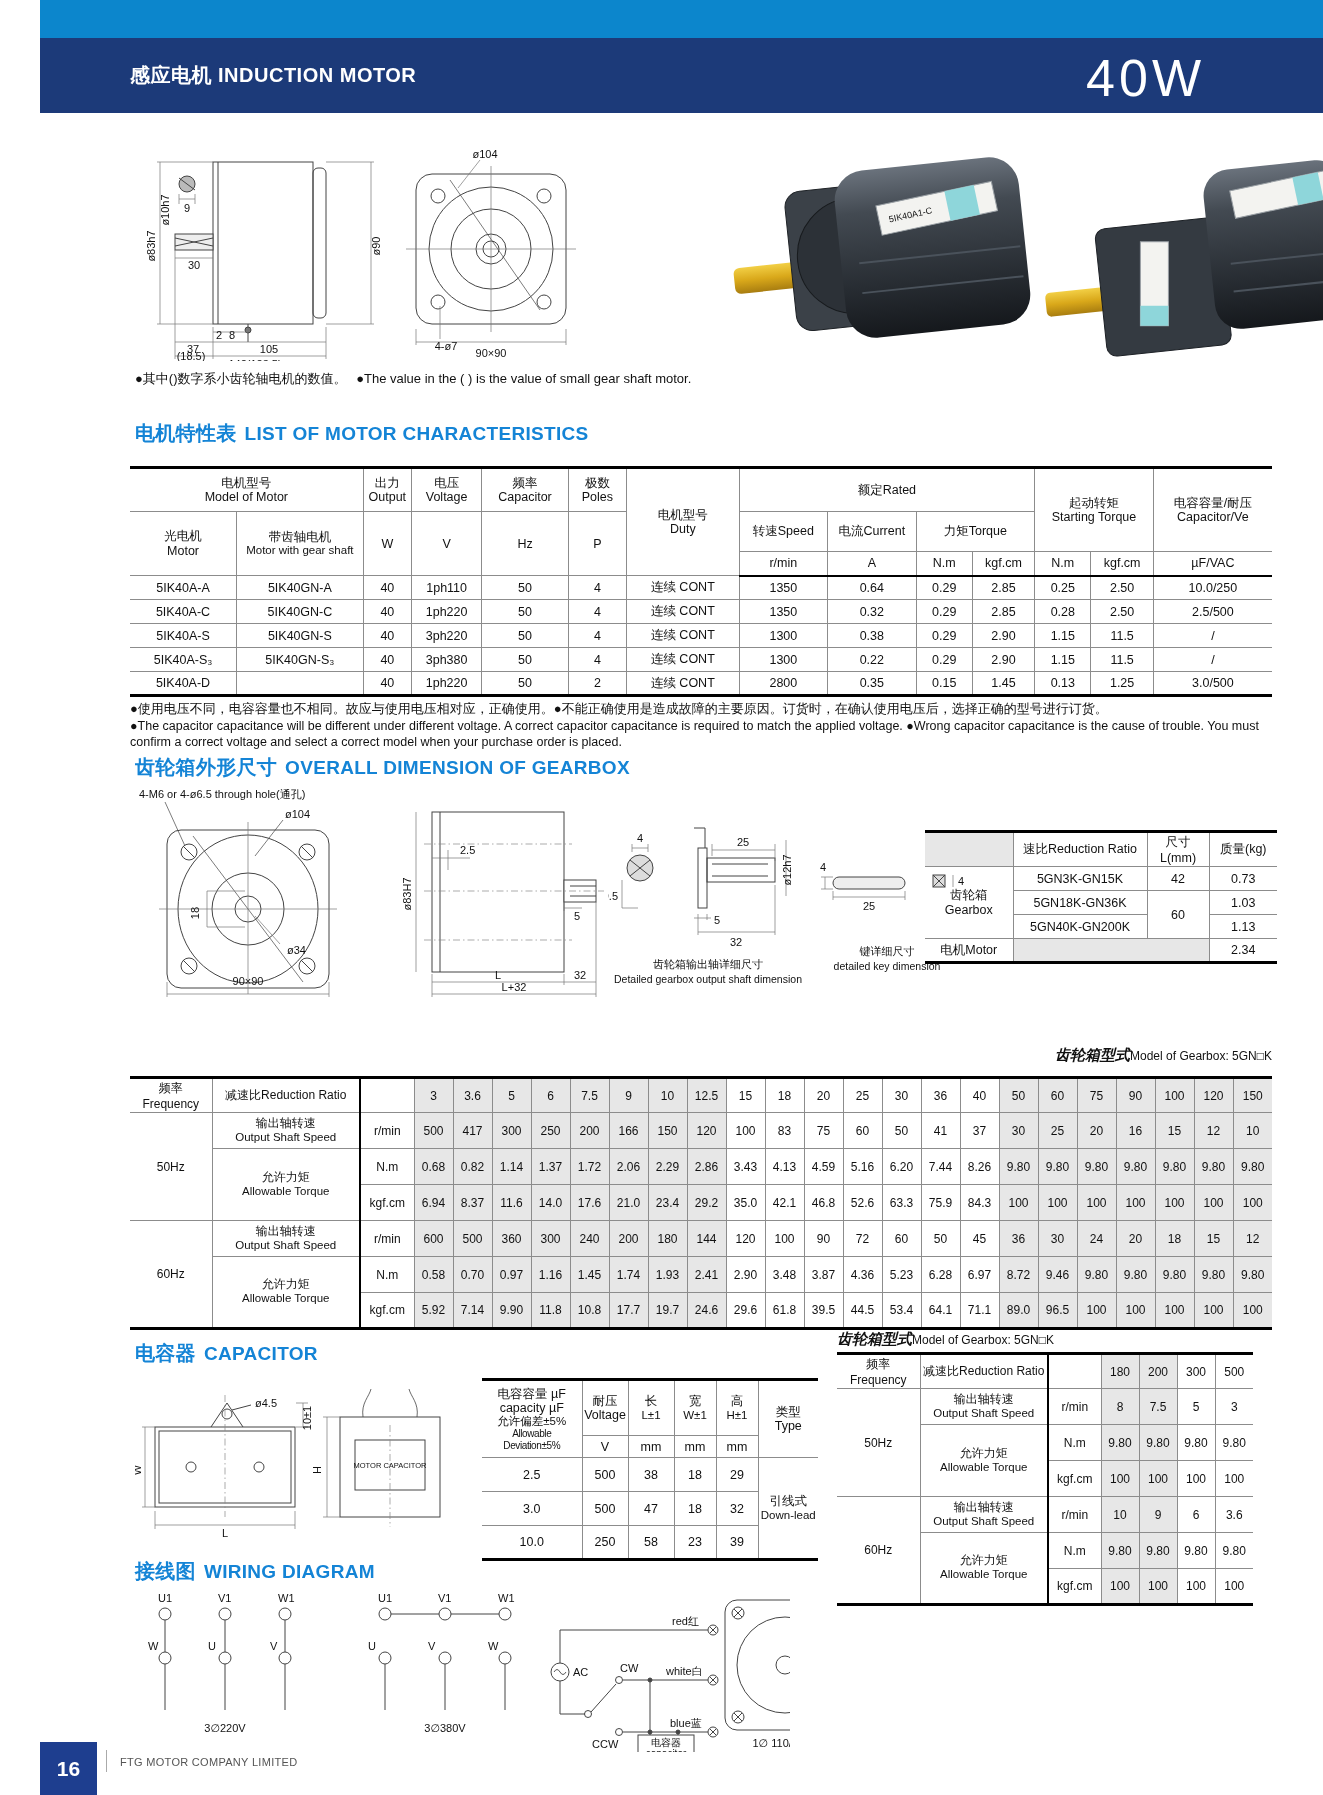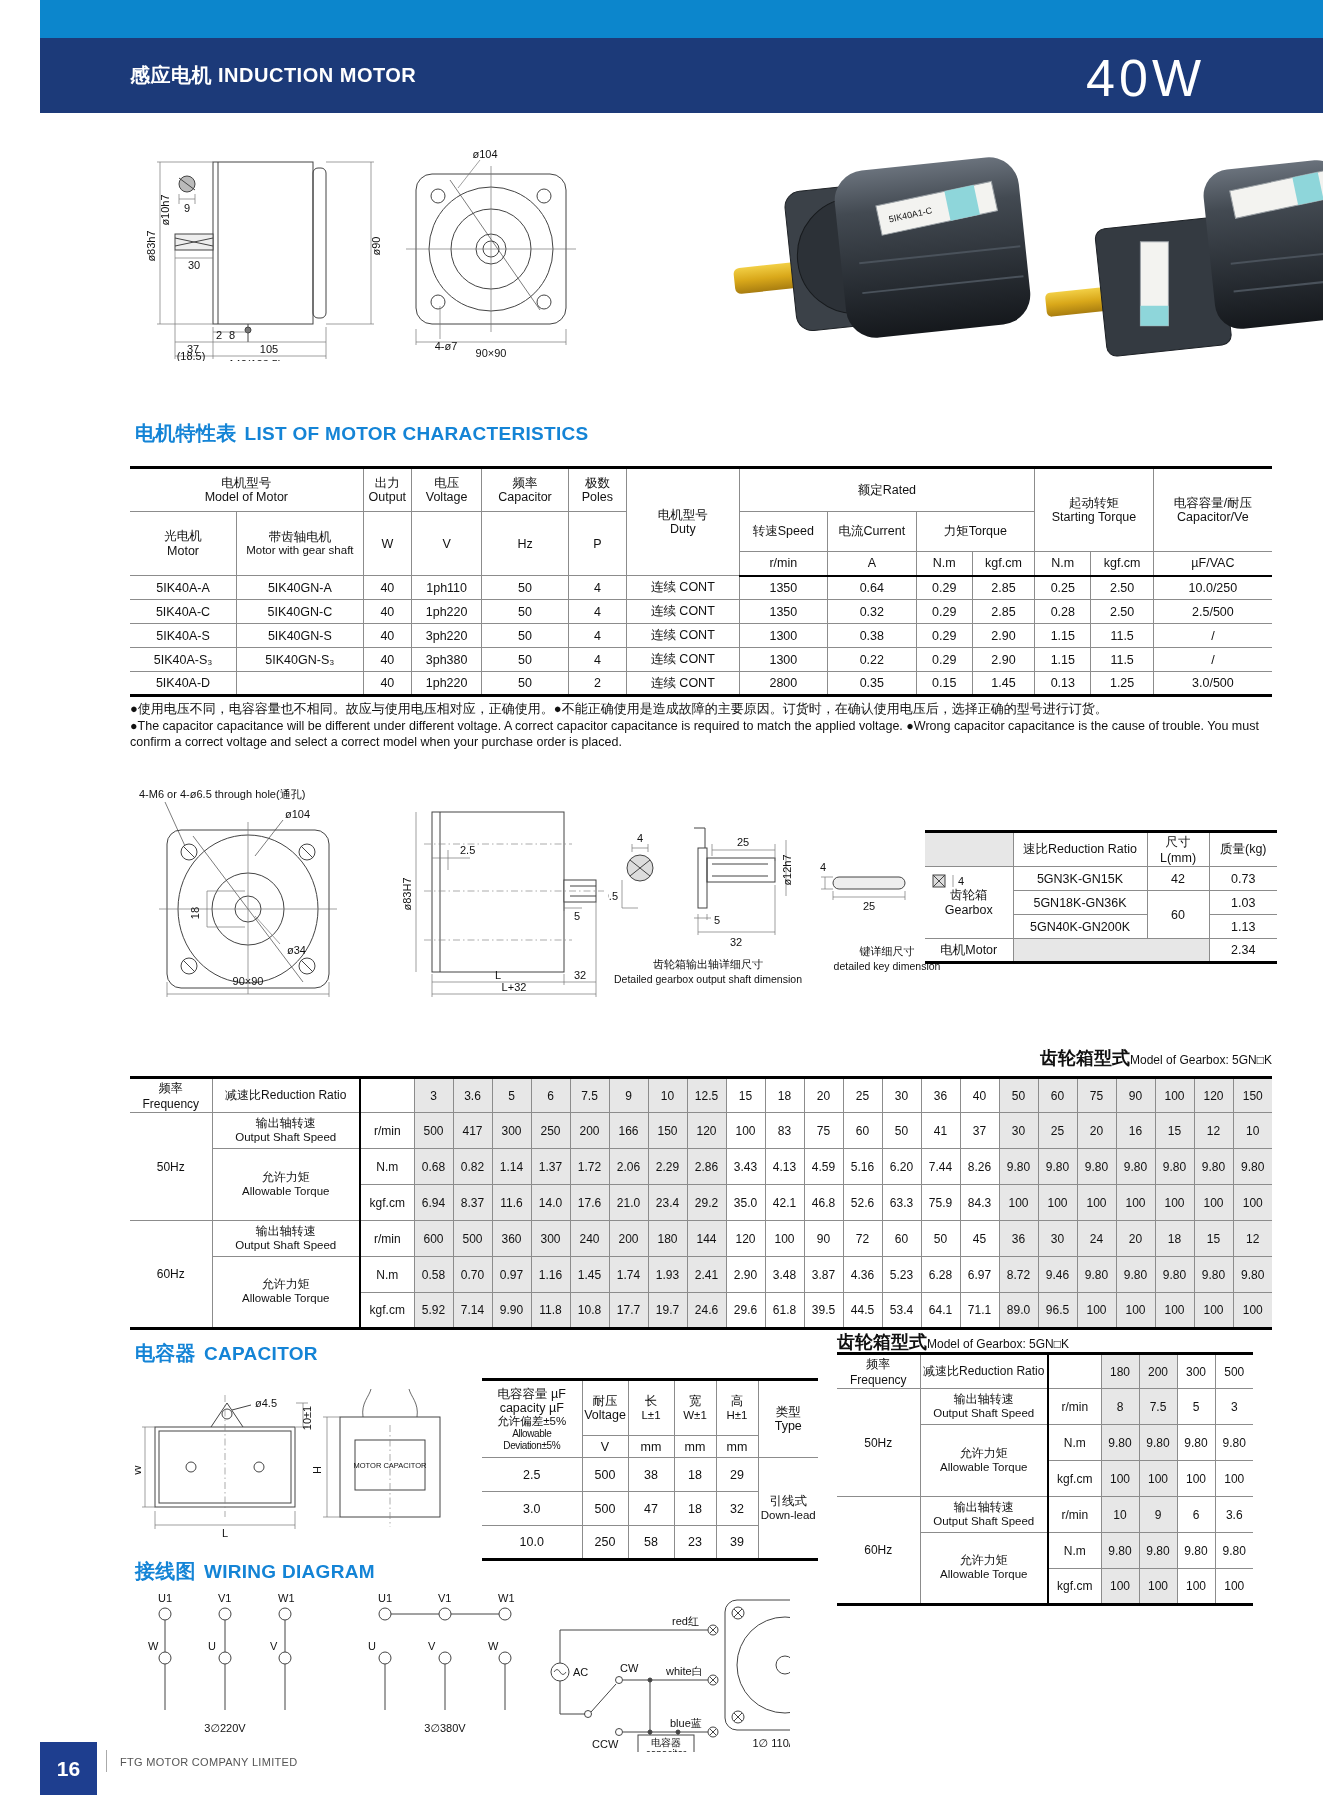--- a/index.html
+++ b/index.html
@@ -8,21 +8,21 @@
   .abs{position:absolute;}
   
   .topbar{left:0;top:0;width:1323px;height:38px;background:#0c86cc;}
   .navbar{left:0;top:38px;width:1323px;height:75px;background:#1c3a79;}
   .navtitle{left:90px;top:62px;color:#fff;font-size:20px;font-weight:bold;letter-spacing:.5px;}
   .wattage{right:158px;top:48px;color:#fff;font-size:52px;font-weight:400;letter-spacing:4px;}
   
   .sect{color:#1484d6;font-weight:bold;font-size:20px;letter-spacing:.3px;white-space:nowrap;}
   .sect .en{font-size:19px;margin-left:8px;}
   .modelnote{font-size:12px;color:#111;white-space:nowrap;}
-  .modelnote b{font-size:18px;}
+  .modelnote b{font-size:15px;font-style:italic;}
   
   .note{font-size:13px;color:#111;white-space:nowrap;}
   .noteblock{width:1150px;font-size:12.5px;line-height:1.35;color:#111;}
   .noteblock .cn{font-size:13px;}
   
   table.tbl{border-collapse:collapse;table-layout:fixed;border-top:3px solid #000;border-bottom:3px solid #000;}
   .tbl td,.tbl th{border:1px solid #8c8c8c;font-weight:normal;text-align:center;vertical-align:middle;
                   padding:1px 1px;font-size:12.5px;color:#111;overflow:hidden;}
   .tbl tr > *:first-child{border-left:none;}
   .tbl tr > *:last-child{border-right:none;}
@@ -169,20 +169,24 @@
       </g>
       <g transform="rotate(-6 600 68)">
         <rect x="548" y="52" width="102" height="28" fill="#f3f3f0" stroke="#9aa0a5"></rect>
         <rect x="612" y="52" width="26" height="28" fill="#8ed6da"></rect>
       </g>
       <line x1="540" y1="130" x2="656" y2="130" stroke="#4a525b" stroke-width="2"></line>
       <line x1="540" y1="158" x2="656" y2="158" stroke="#4a525b" stroke-width="2"></line>
     </g>
   </svg>
 
+  <div class="abs note" style="left:95px;top:370px;">
+    <span>●其中()数字系小齿轮轴电机的数值。</span>
+    <span style="margin-left:6px;">●The value in the (  ) is the value of small gear shaft motor.</span>
+  </div>
 
   <div class="abs sect" style="left:95px;top:420px;">
     <span>电机特性表</span><span class="en">LIST OF MOTOR CHARACTERISTICS</span>
   </div>
 
   <table class="tbl abs" style="left:90px;top:466px;width:1142px;">
     <colgroup>
       <col style="width:106px">
         <col style="width:126px">
         <col style="width:48px">
@@ -341,20 +345,23 @@
           <td>3.0/500</td>
         </tr>
   </tbody>
     </table>
 
   <div class="abs noteblock" style="left:90px;top:700px;">
     <div class="cn">●使用电压不同，电容容量也不相同。故应与使用电压相对应，正确使用。●不能正确使用是造成故障的主要原因。订货时，在确认使用电压后，选择正确的型号进行订货。</div>
     <div>●The capacitor capacitance will be different under different voltage. A correct capacitor capacitance is required to match the applied voltage. ●Wrong capacitor capacitance is the cause of trouble. You must confirm a correct voltage and select a correct model when your purchase order is placed.</div>
   </div>
 
+  <div class="abs sect" style="left:95px;top:754px;">
+    <span>齿轮箱外形尺寸</span><span class="en">OVERALL DIMENSION OF GEARBOX</span>
+  </div>
 
   <svg class="abs" style="left:95px;top:786px;" width="252" height="214" viewBox="0 0 252 214">
     <text class="dim" x="4" y="12" font-size="10.5">4-M6 or 4-ø6.5 through hole(通孔)</text>
     <text class="dim" x="150" y="32">ø104</text>
     <g stroke="#444" stroke-width="1" fill="none">
       <rect x="32" y="44" width="162" height="158" rx="14"></rect>
       <circle cx="54" cy="66" r="8"></circle>
         <circle cx="172" cy="66" r="8"></circle>
       <circle cx="54" cy="180" r="8"></circle>
         <circle cx="172" cy="180" r="8"></circle>

